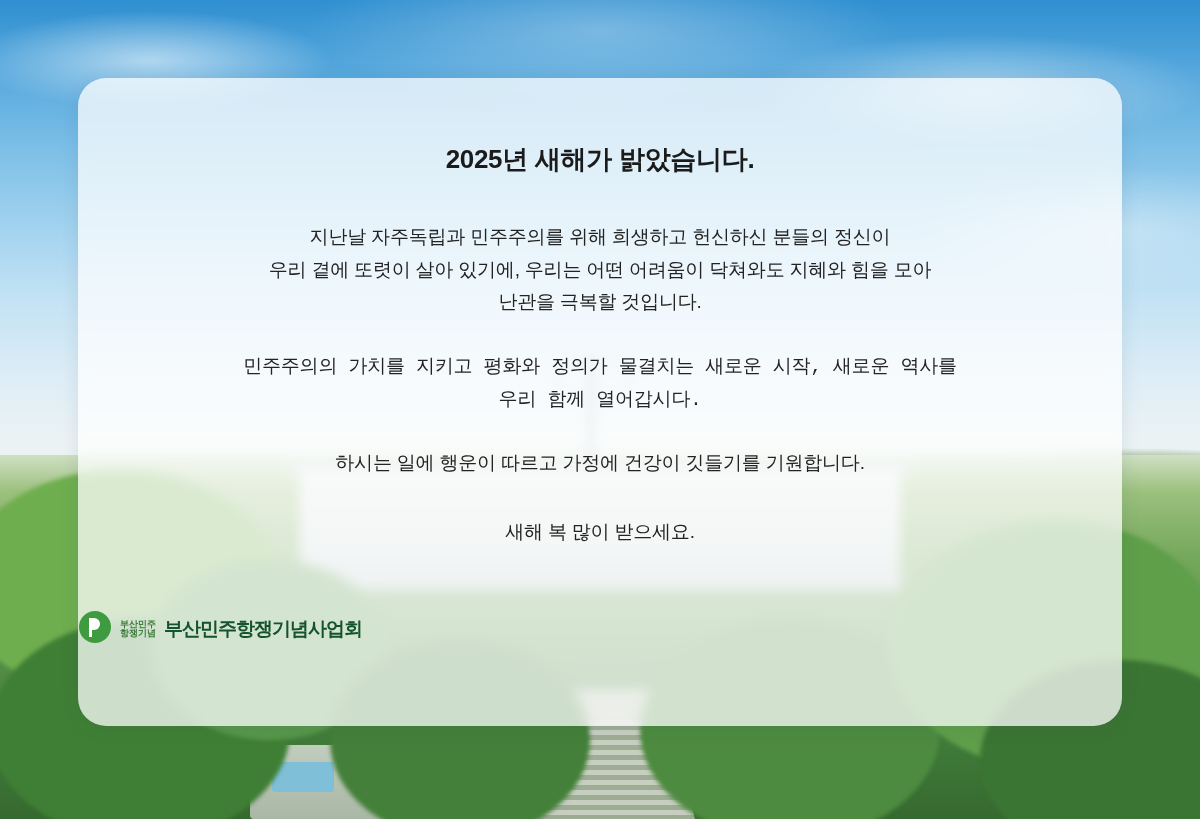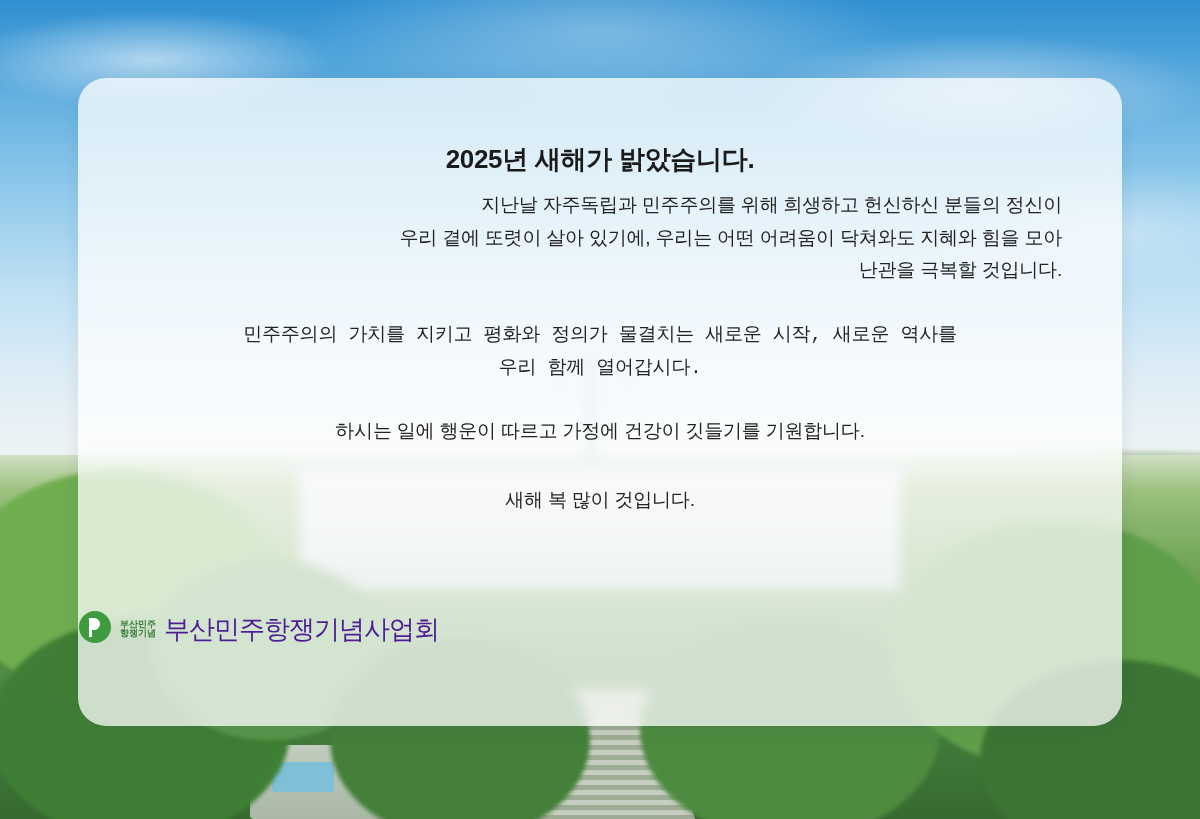--- a/index.html
+++ b/index.html
@@ -170,21 +170,21 @@
   }
 
   .para {
     margin: 0;
     color: #232323;
     font-size: 19px;
     line-height: 1.72;
     letter-spacing: -0.2px;
   }
   .p1 { margin-top: 38px; }
-  .p2 { margin-top: 12px; text-align: right; }
+  .p2 { margin-top: 44px; }
   .p3 { margin-top: 32px; font-family: Liberation Mono, monospace; }
   .p4 { margin-top: 31px; }
   .p5 { margin-top: 36px; }
 
   
   .logos {
     position: absolute;
     left: 0;
     right: 0;
     bottom: 78px;
@@ -195,23 +195,23 @@
   }
   .logo {
     display: flex;
     align-items: center;
     gap: 8px;
   }
   .logo-mark {
     display: inline-block;
   }
   .logo-text-1 {
-    font-size: 26px;
-    font-weight: normal;
-    color: #4c1d95;
+    font-size: 19px;
+    font-weight: bold;
+    color: #14532d;
     letter-spacing: -1px;
   }
   .logo-text-2 {
     font-size: 22px;
     font-weight: bold;
     color: #1d1d1d;
     letter-spacing: -1px;
   }
   .logo-sub {
     font-size: 9px;
@@ -254,21 +254,21 @@
     <p class="para p2">
       <span>지난날 자주독립과 민주주의를 위해 희생하고 헌신하신 분들의 정신이<br>우리 곁에 또렷이 살아 있기에, 우리는 어떤 어려움이 닥쳐와도 지혜와 힘을 모아<br>난관을 극복할 것입니다.</span>
     </p>
 
     <p class="para p3">
       <span>민주주의의 가치를 지키고 평화와 정의가 물결치는 새로운 시작, 새로운 역사를<br>우리 함께 열어갑시다.</span>
     </p>
 
     <p class="para p4">하시는 일에 행운이 따르고 가정에 건강이 깃들기를 기원합니다.</p>
 
-    <p class="para p5">새해 복 많이 것입니다.</p>
+    <p class="para p5">새해 복 많이 받으세요.</p>
 
     <div class="logos">
 
       <div class="logo">
         <span class="logo-mark">
           <svg width="34" height="34" viewBox="0 0 34 34" aria-hidden="true">
             <circle cx="17" cy="17" r="16" fill="#3f9b3f"></circle>
             <path d="M11 8 h5 a6 6 0 0 1 0 12 h-5 z" fill="#ffffff"></path>
             <rect x="11" y="8" width="3" height="19" fill="#ffffff"></rect>
           </svg>

